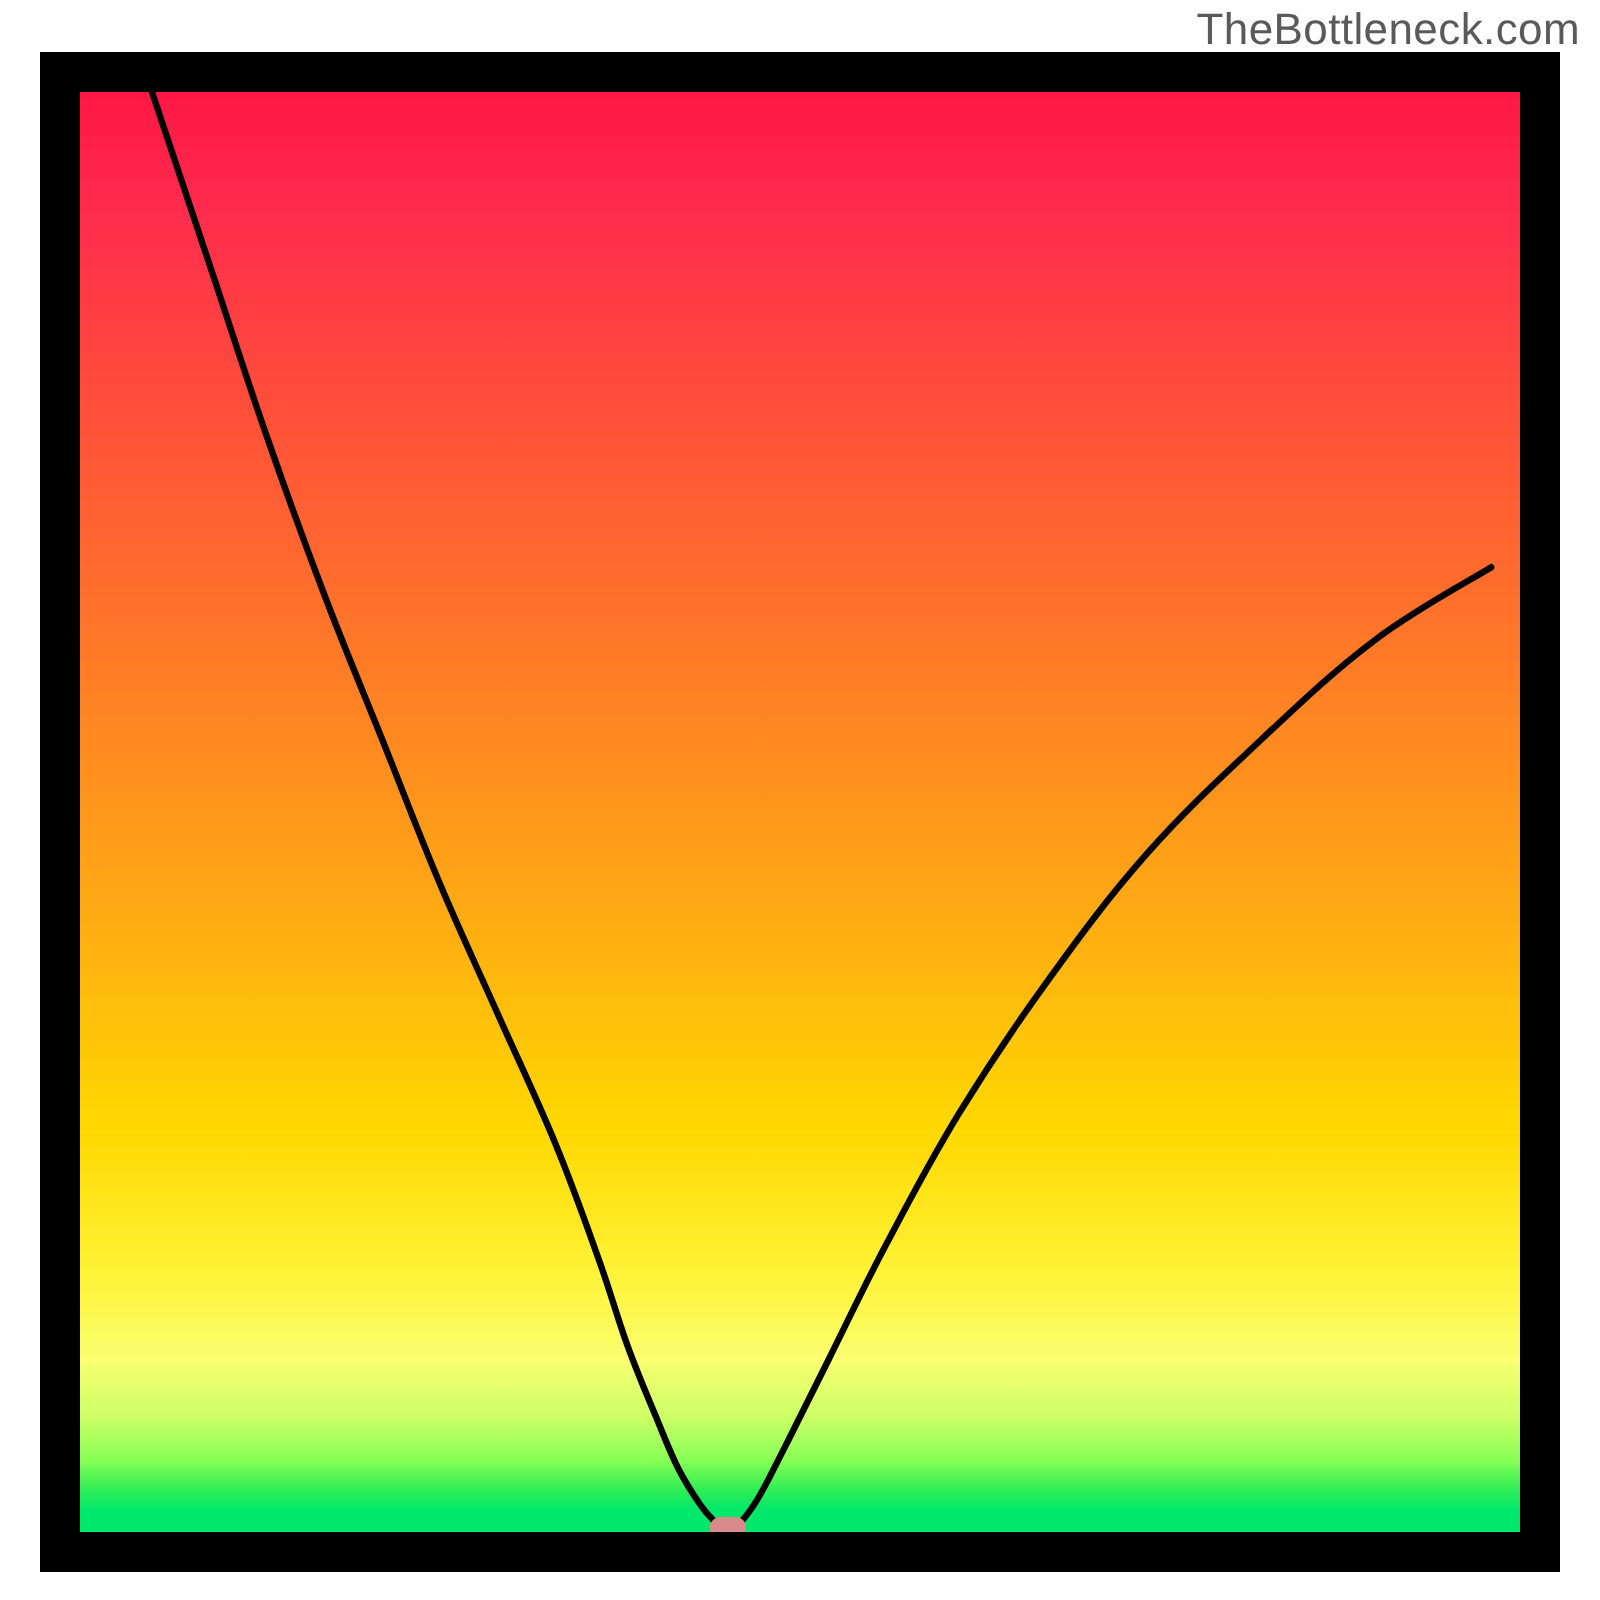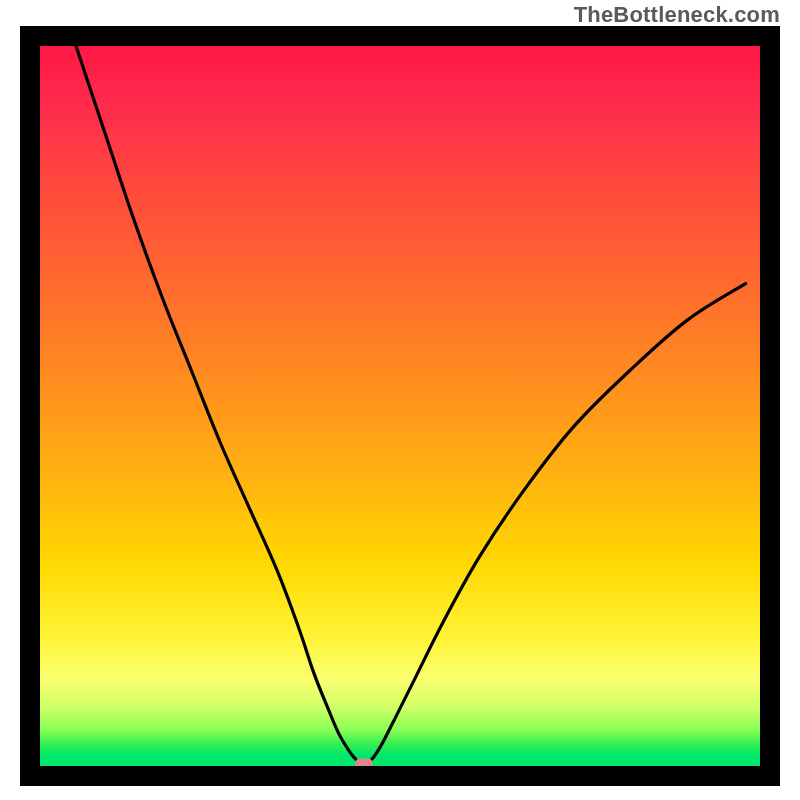--- a/index.html
+++ b/index.html
@@ -12,23 +12,23 @@
     font-family: Arial, Helvetica, sans-serif;
   }
   .canvas {
     position: relative;
     width: 800px;
     height: 800px;
   }
   .watermark {
     position: absolute;
     top: 2px;
-    right: 20px;
+    right: 10px;
     font-size: 22px;
-    font-weight: 700;
+    font-weight: 400;
     color: #5a5a5a;
     letter-spacing: 0.2px;
   }
   .plot-outer {
     position: absolute;
     left: 20px;
     top: 26px;
     width: 760px;
     height: 760px;
     background: #000000;

